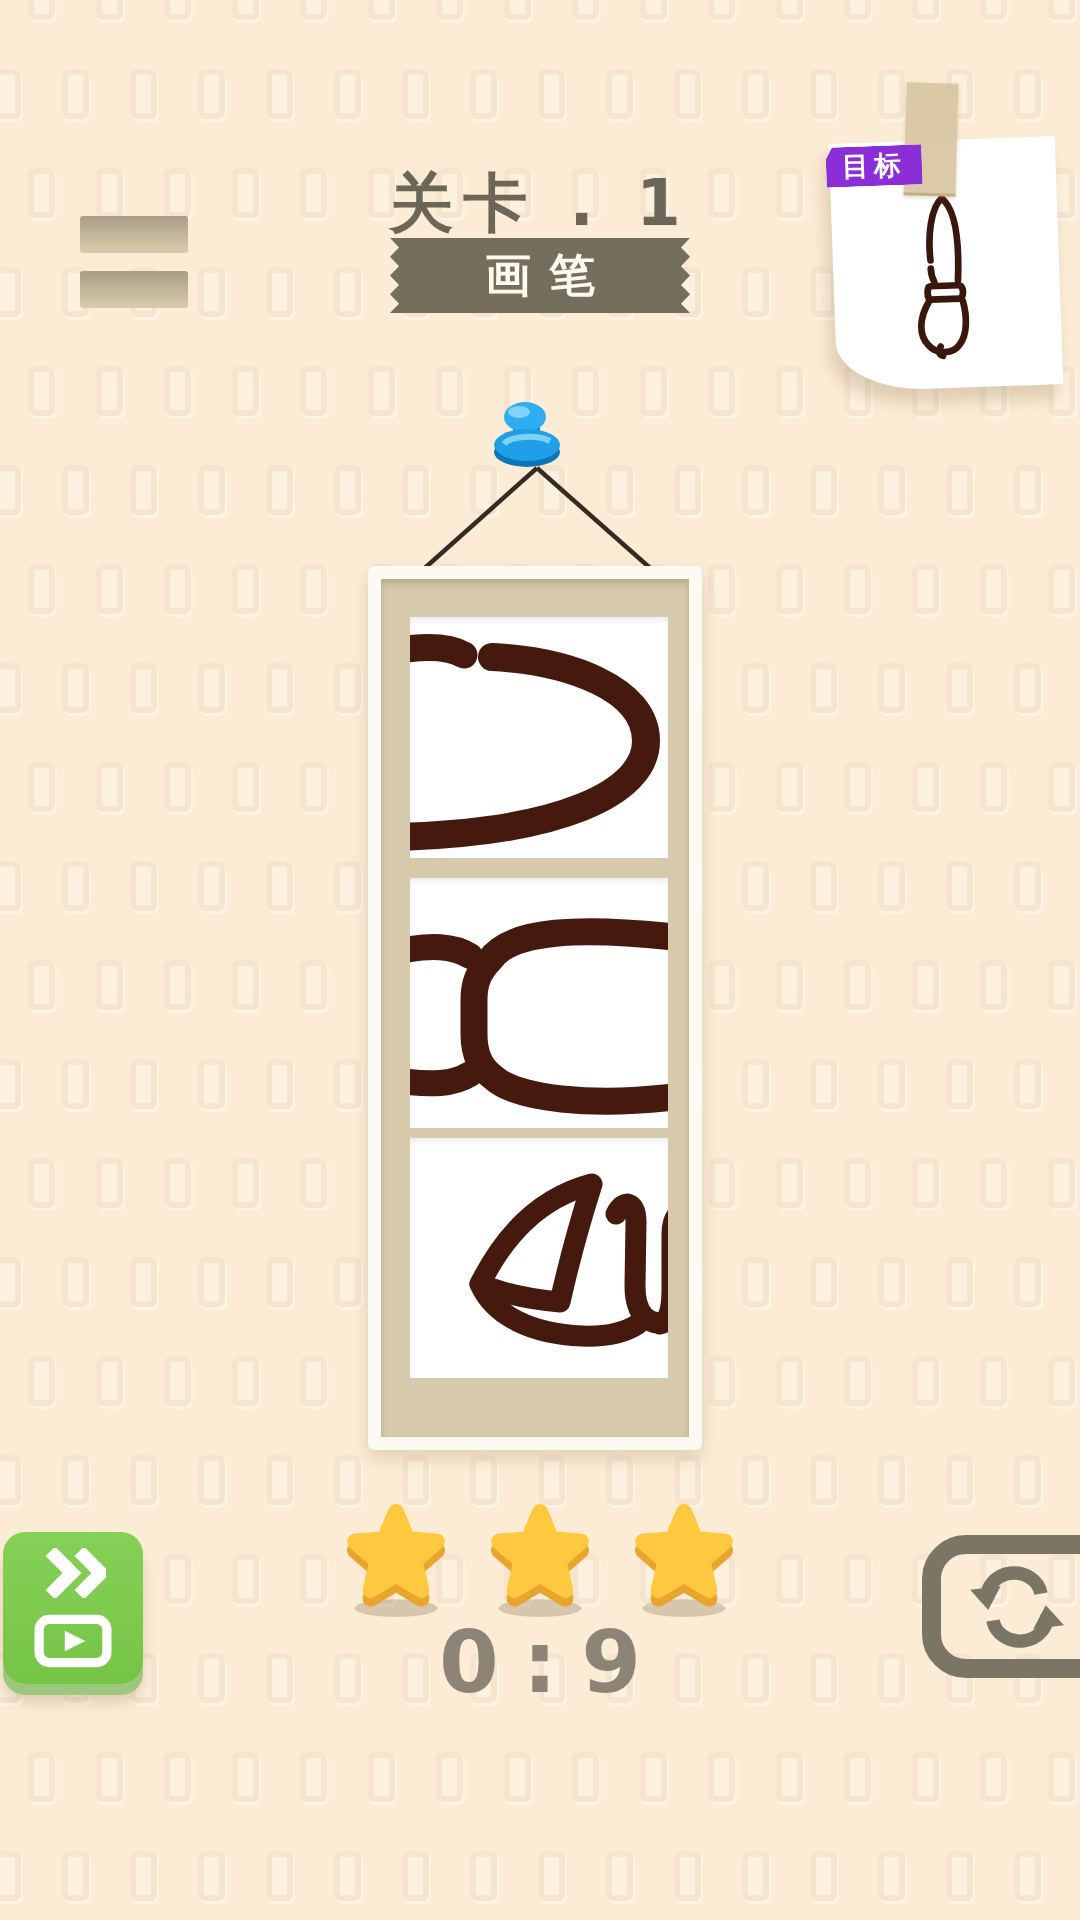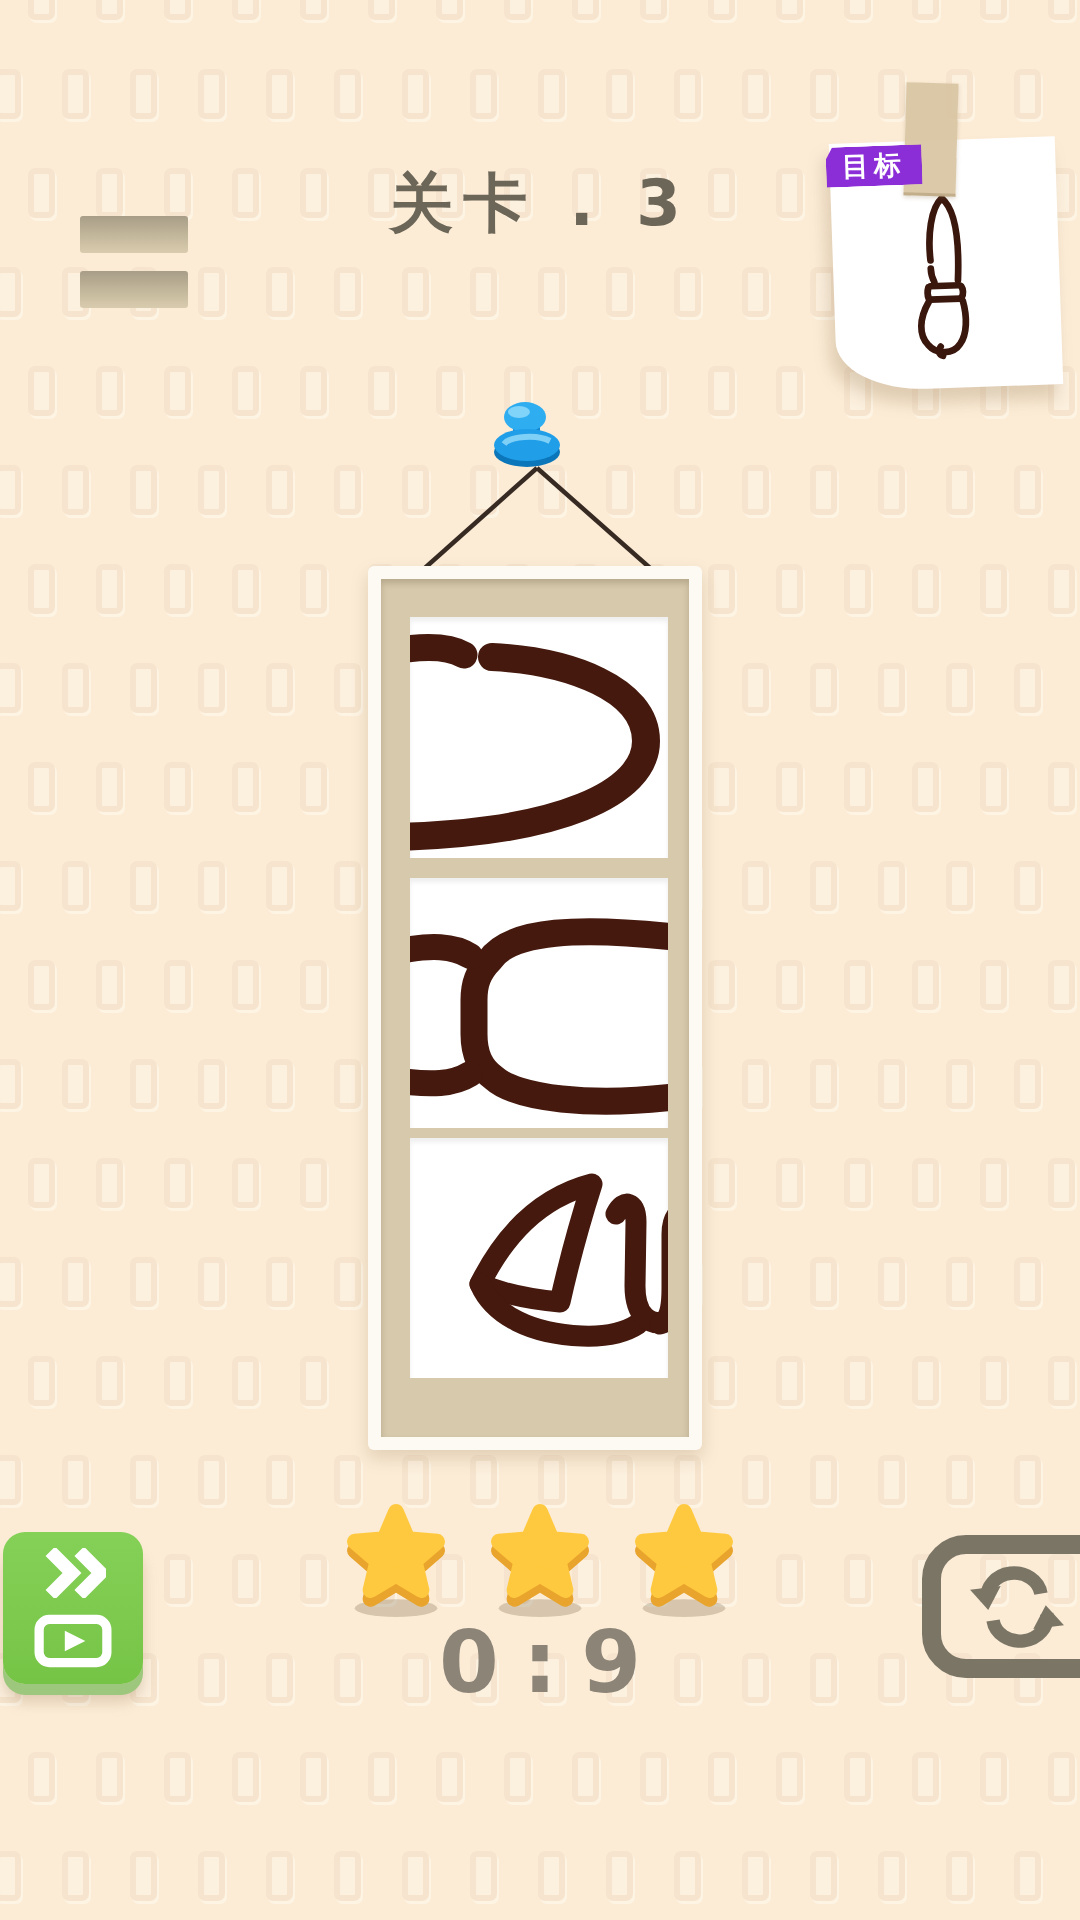--- a/index.html
+++ b/index.html
@@ -377,21 +377,24 @@
       <div class="pat" style="left: 810px; top: 1851px;"></div>
       <div class="pat" style="left: 878px; top: 1851px;"></div>
       <div class="pat" style="left: 946px; top: 1851px;"></div>
       <div class="pat" style="left: 1014px; top: 1851px;"></div>
     </div>
 
   <div class="abs" id="menu-btn">
     <span class="menu-bar" style="top:0;"></span>
     <span class="menu-bar" style="top:55px;"></span>
   </div>
-  <div class="abs" id="level-title">关卡 . 3</div>
+  <div class="abs" id="level-title">关卡 . 1</div>
+  <div class="abs" id="ribbon">
+    <span>画笔</span>
+  </div>
 
   <div class="abs" id="goal-paper">
     <svg class="abs" style="left:68px;top:52px;" width="86" height="175" viewBox="0 0 80 170">
       <g fill="none" stroke="#3a170d" stroke-width="6.5" stroke-linecap="round">
         <path d="M 40 6 C 52 16 56 44 53 86"></path>
         <path d="M 40 6 C 29 15 25 42 27 66"></path>
         <path d="M 27 74 C 27 79 28 83 30 87"></path>
         <path d="M 26 91 L 54 91"></path>
         <path d="M 25 104 L 55 104"></path>
         <path d="M 24 92 C 23 95 23 100 24 103"></path>

